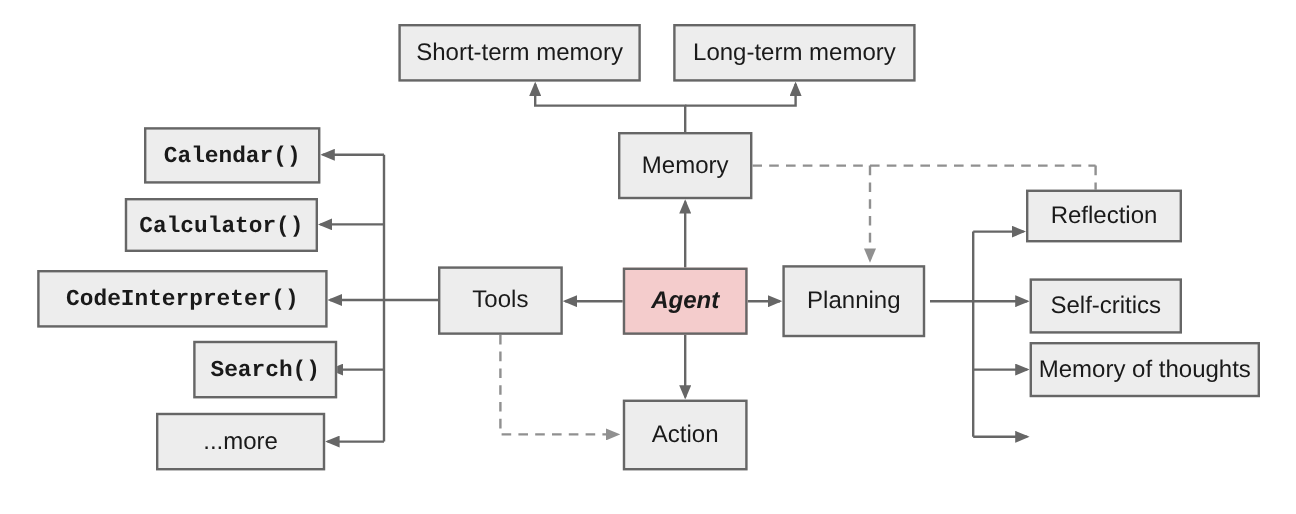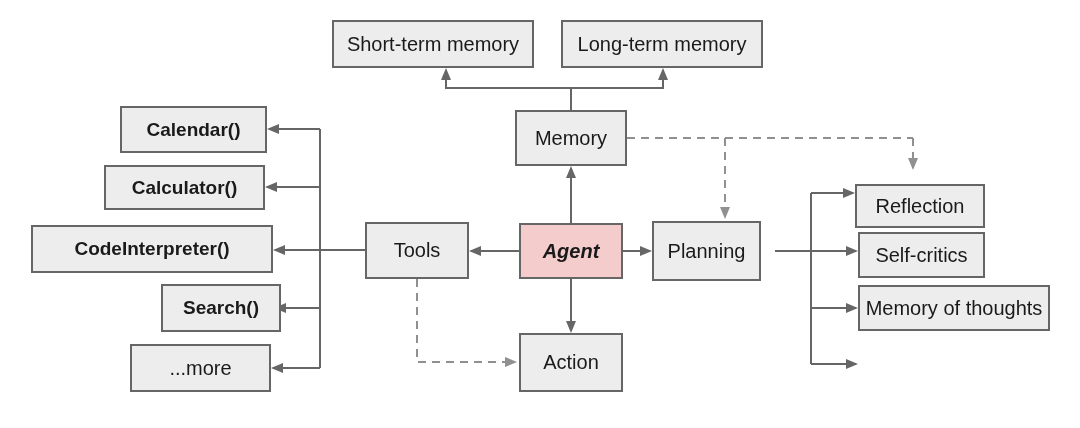--- a/index.html
+++ b/index.html
@@ -17,36 +17,36 @@
   }
   #wires{position:absolute;left:0;top:0;width:1080px;height:428px;}
   .wire{stroke:var(--line);stroke-width:2;fill:none;}
   .wire.dashed{stroke:var(--dash);stroke-dasharray:8 6;}
   .node{
     position:absolute;box-sizing:border-box;
     background:var(--box-fill);border:2px solid var(--box-border);
     display:flex;align-items:center;justify-content:center;
     font-size:20px;color:var(--text);white-space:nowrap;
   }
-  .node.mono{font-family:Liberation Sans, sans-serif;font-weight:bold;font-size:19px;}
+  .node.mono{font-family:Liberation Mono, monospace;font-weight:bold;font-size:19px;}
   .node.accent{background:var(--accent-fill);font-weight:bold;font-style:italic;}
   
   #n-short{left:304px;top:20px;width:202px;height:48px}
   #n-long{left:533px;top:20px;width:202px;height:48px}
   #n-memory{left:487px;top:110px;width:112px;height:56px}
   #n-agent{left:491px;top:223px;width:104px;height:56px}
   #n-tools{left:337px;top:222px;width:104px;height:57px}
-  #n-planning{left:624px;top:221px;width:109px;height:60px}
+  #n-planning{left:624px;top:221px;width:119px;height:60px}
   #n-action{left:491px;top:333px;width:104px;height:59px}
   #n-calendar{left:92px;top:106px;width:147px;height:47px}
   #n-calculator{left:76px;top:165px;width:161px;height:45px}
   #n-codeint{left:3px;top:225px;width:242px;height:48px}
   #n-search{left:133px;top:284px;width:120px;height:48px}
   #n-more{left:102px;top:344px;width:141px;height:48px}
-  #n-reflection{left:827px;top:184px;width:130px;height:44px}
+  #n-reflection{left:827px;top:158px;width:130px;height:44px}
   #n-selfcritics{left:830px;top:232px;width:127px;height:46px}
   #n-chain{left:830px;top:285px;width:192px;height:46px}
   #n-subgoal{left:830px;top:341px;width:233px;height:46px}
 </style>
 </head>
 <body>
 
 <div id="stage">
 
   <svg id="wires" viewBox="0 0 1080 428" xmlns="http://www.w3.org/2000/svg">

